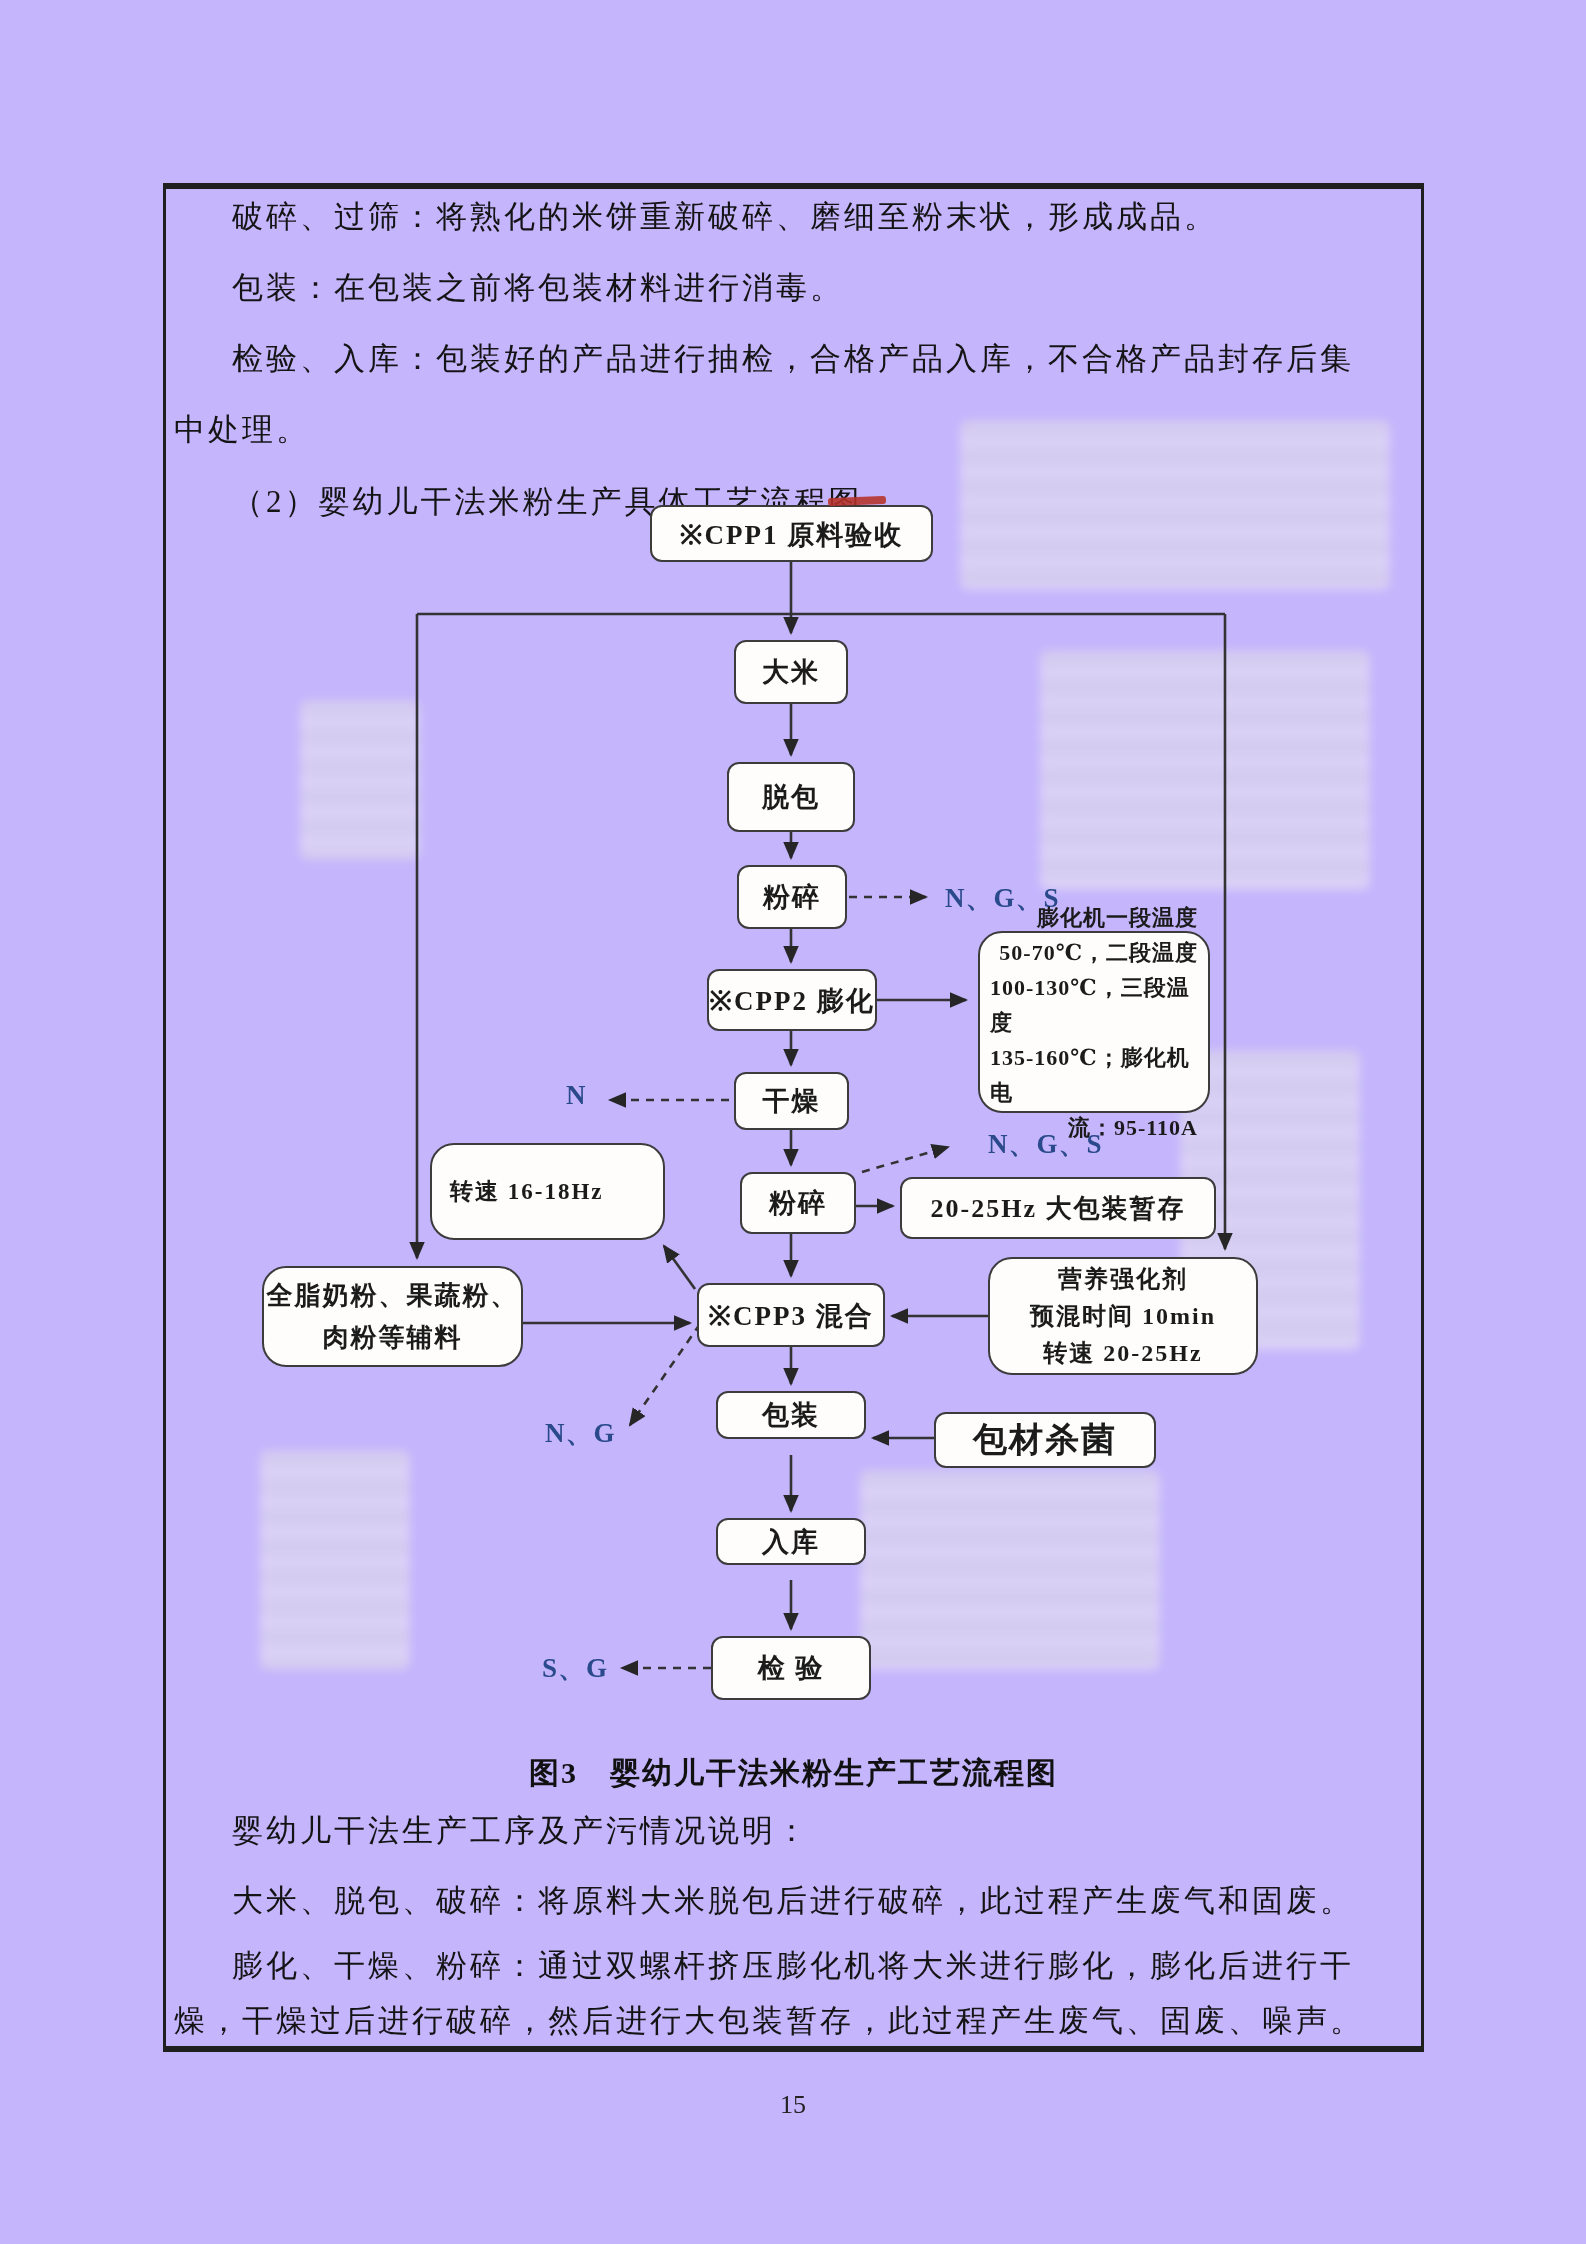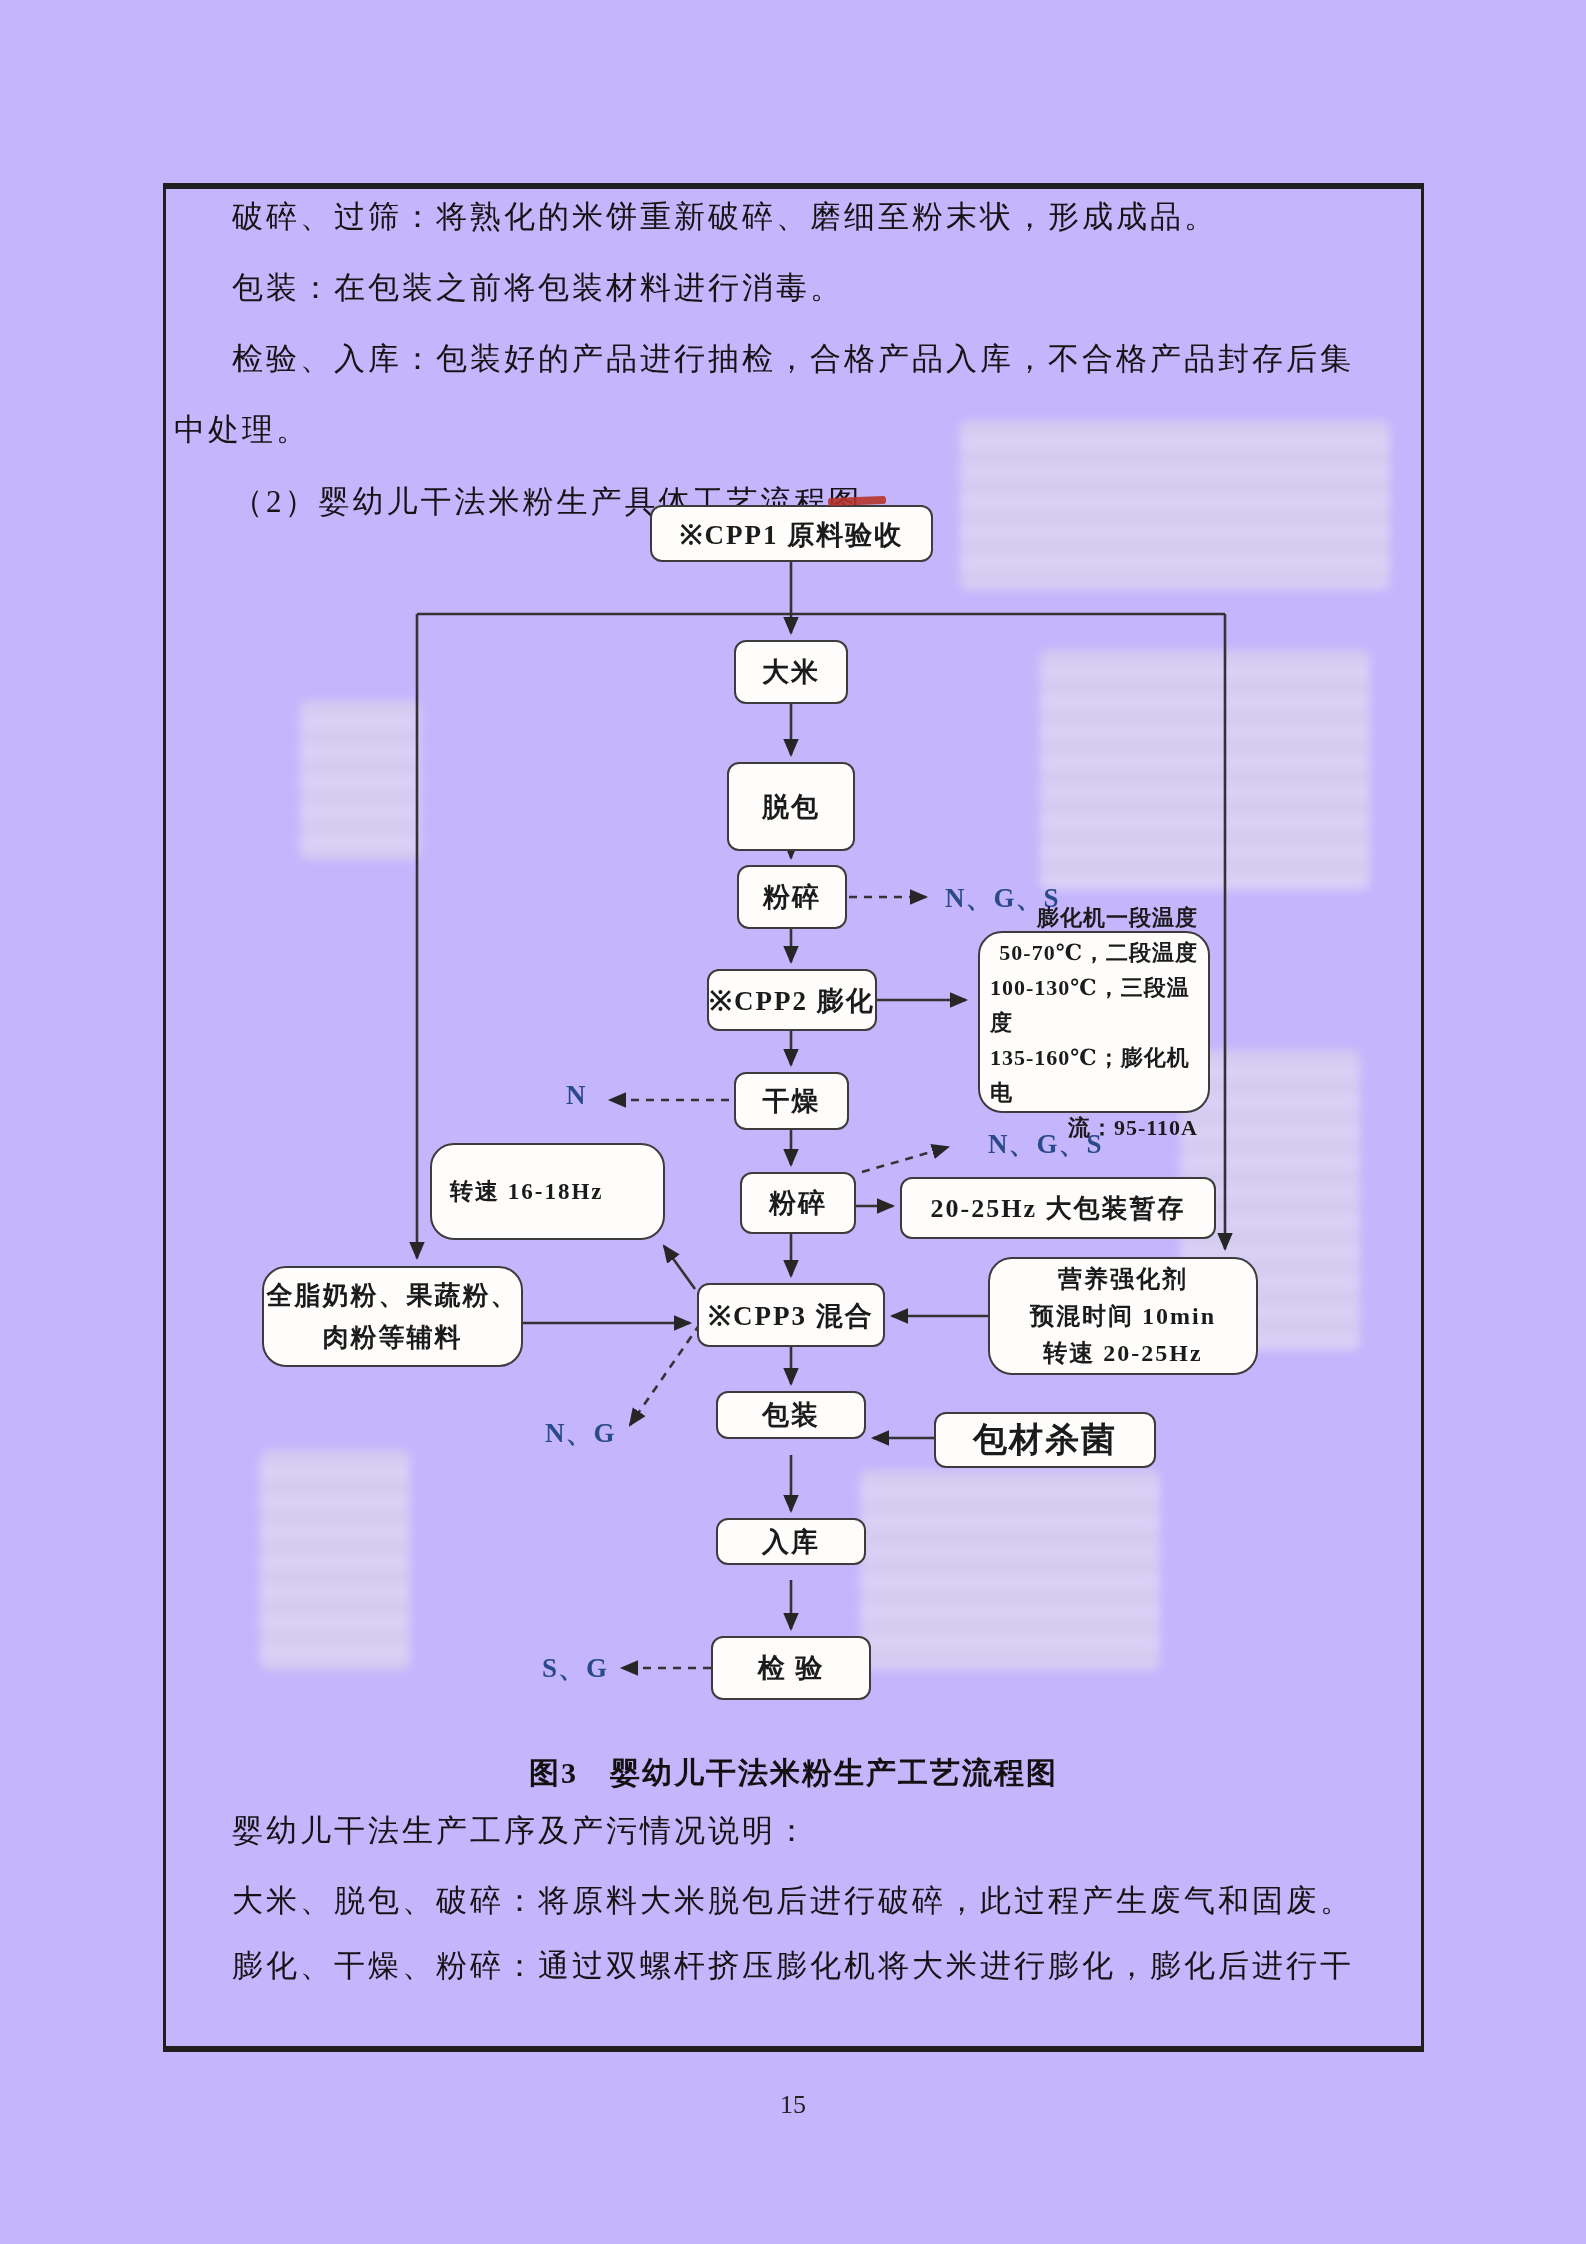--- a/index.html
+++ b/index.html
@@ -153,21 +153,21 @@
 
   <div class="fbox" style="left:650px;top:505px;width:283px;height:57px;">
     <span>※CPP1 原料验收</span>
   </div>
   <div class="redmark"></div>
 
   <div class="fbox" style="left:734px;top:640px;width:114px;height:64px;">
     <span>大米</span>
   </div>
 
-  <div class="fbox" style="left:727px;top:762px;width:128px;height:89px;">
+  <div class="fbox" style="left:727px;top:762px;width:128px;height:70px;">
     <span>脱包</span>
   </div>
 
   <div class="fbox" style="left:737px;top:865px;width:110px;height:64px;">
     <span>粉碎</span>
   </div>
   <div class="ptext" style="left:945px;top:880px;">N、G、S</div>
 
   <div class="fbox" style="left:707px;top:969px;width:170px;height:62px;">
     <span>※CPP2 膨化</span>
@@ -231,16 +231,17 @@
   <div class="fbox" style="left:711px;top:1636px;width:160px;height:64px;">
     <span>检 验</span>
   </div>
   <div class="ptext" style="left:542px;top:1650px;">S、G</div>
 
   <div class="caption">图3　婴幼儿干法米粉生产工艺流程图</div>
 
   <div class="pline" style="left:232px;top:1810px;">婴幼儿干法生产工序及产污情况说明：</div>
   <div class="pline" style="left:232px;top:1880px;">大米、脱包、破碎：将原料大米脱包后进行破碎，此过程产生废气和固废。</div>
   <div class="pline" style="left:232px;top:1945px;">膨化、干燥、粉碎：通过双螺杆挤压膨化机将大米进行膨化，膨化后进行干</div>
+  <div class="pline" style="left:174px;top:2000px;">燥，干燥过后进行破碎，然后进行大包装暂存，此过程产生废气、固废、噪声。</div>
 
   <div class="pagenum">15</div>
 
 </div>
 
 </body></html>

